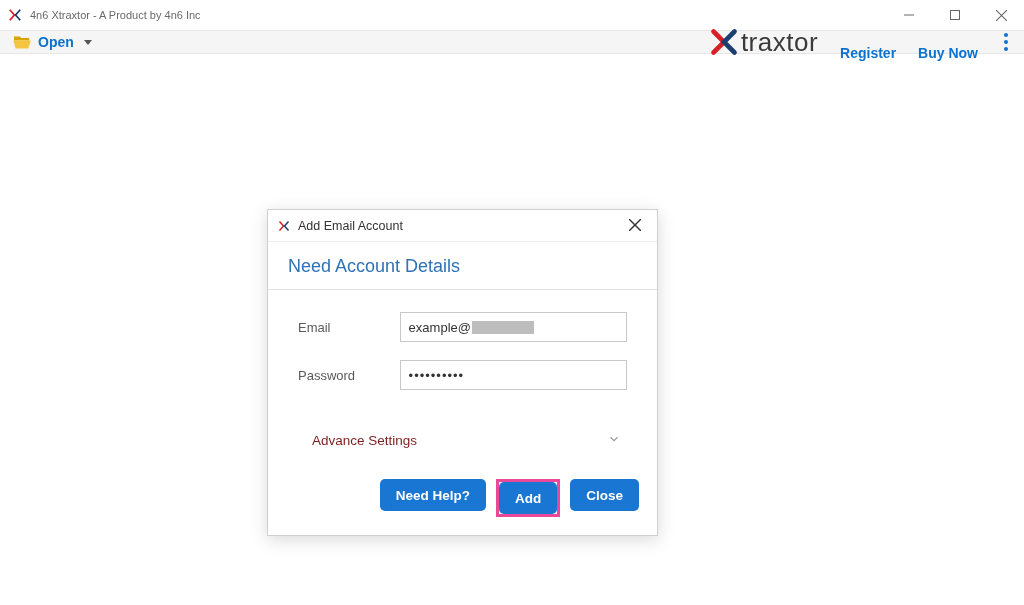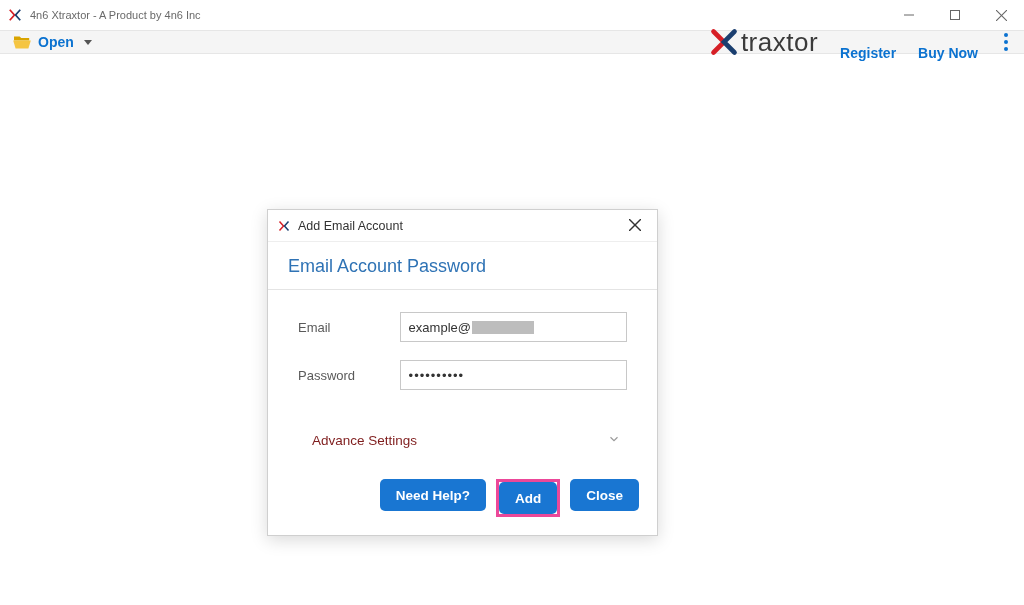--- a/index.html
+++ b/index.html
@@ -297,21 +297,21 @@
     </span>
     <span>Add Email Account</span>
     <div class="dialog-close">
       <svg width="12" height="12" viewBox="0 0 10 10">
           <line x1="0" y1="0" x2="10" y2="10" stroke="#333" stroke-width="1.2"></line>
           <line x1="10" y1="0" x2="0" y2="10" stroke="#333" stroke-width="1.2"></line>
         </svg>
     </div>
   </div>
   <div class="dialog-body">
-    <div class="dialog-title">Email Account Password</div>
+    <div class="dialog-title">Need Account Details</div>
     <div class="section-divider"></div>
     <div class="form">
       <div class="form-row">
         <div class="form-label">Email</div>
         <div class="form-input email-display">
           <span>example@</span>
             <span class="redact"></span>
         </div>
       </div>
       <div class="form-row">

